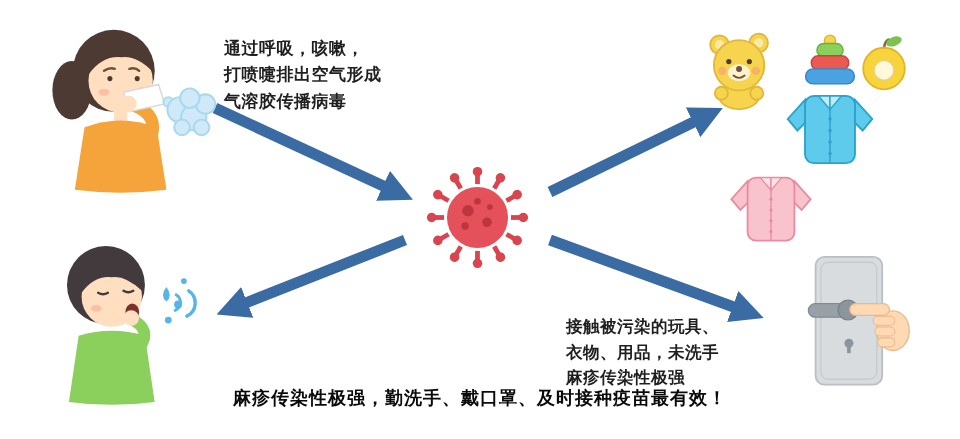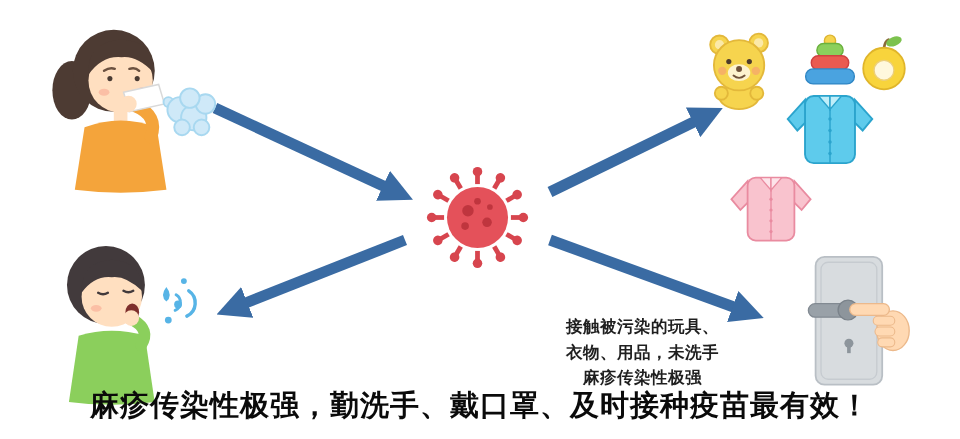--- a/index.html
+++ b/index.html
@@ -8,21 +8,21 @@
     font-family:"Liberation Sans",sans-serif;
   }
   .abs{position:absolute;}
   .note{
     font-size:17px;line-height:1.55;font-weight:600;color:#1f1f1f;
     letter-spacing:0.5px;white-space:nowrap;
   }
   .note span{display:block;}
   .footer{
     position:absolute;left:0;right:0;top:386px;text-align:center;
-    font-size:29px;font-weight:700;color:#0a0a0a;letter-spacing:1px;
+    font-size:18px;font-weight:700;color:#0a0a0a;letter-spacing:1px;
   }
   svg{display:block;}
   .arrow-layer{position:absolute;left:0;top:0;width:960px;height:439px;pointer-events:none;}
 </style>
 </head>
 <body>
 
 <div class="canvas">
 
   <svg class="arrow-layer" viewBox="0 0 960 439">
@@ -57,20 +57,25 @@
       <circle cx="144" cy="92" r="5"></circle>
       <circle cx="156" cy="100" r="13"></circle>
       <circle cx="170" cy="108" r="13"></circle>
       <circle cx="182" cy="94" r="10"></circle>
       <circle cx="166" cy="88" r="10"></circle>
       <circle cx="158" cy="118" r="8"></circle>
       <circle cx="178" cy="118" r="8"></circle>
     </g>
   </svg>
 
+  <div class="abs note" style="left:224px;top:36px;">
+    <span>通过呼吸，咳嗽，</span>
+    <span>打喷嚏排出空气形成</span>
+    <span>气溶胶传播病毒</span>
+  </div>
 
   <svg class="abs" style="left:425px;top:165px;" width="105" height="105" viewBox="0 0 110 110">
     <g stroke="#d7454e" fill="#d7454e">
       <g transform="rotate(0 55 55)">
           <line x1="55" y1="20" x2="55" y2="9" stroke-width="5"></line>
           <circle cx="55" cy="7" r="5" stroke="none"></circle>
         </g>
       <g transform="rotate(30 55 55)">
           <line x1="55" y1="20" x2="55" y2="9" stroke-width="5"></line>
           <circle cx="55" cy="7" r="5" stroke="none"></circle>
@@ -209,21 +214,21 @@
     <g>
       <path d="M142,52 q7,9 0,15 q-7,-6 0,-15" fill="#57b4e6"></path>
       <circle cx="154" cy="70" r="4" fill="#57b4e6"></circle>
       <circle cx="144" cy="86" r="3.5" fill="#57b4e6"></circle>
       <circle cx="160" cy="46" r="3" fill="#57b4e6"></circle>
       <path d="M165,56 a15,15 0 0 1 -2,26" stroke="#57b4e6" stroke-width="3.5" fill="none" stroke-linecap="round"></path>
       <path d="M152,60 a9,9 0 0 1 -1,16" stroke="#57b4e6" stroke-width="3" fill="none" stroke-linecap="round"></path>
     </g>
   </svg>
 
-  <div class="abs note" style="left:566px;top:314px;font-size:16.5px;text-align:center;">
+  <div class="abs note" style="left:566px;top:314px;font-size:16.5px;">
     <span>接触被污染的玩具、</span>
     <span>衣物、用品，未洗手</span>
     <span>麻疹传染性极强</span>
   </div>
 
   <svg class="abs" style="left:803px;top:250px;" width="108" height="146" viewBox="0 0 120 155">
     <rect x="14" y="4" width="74" height="142" rx="10" fill="#d8dcdf" stroke="#b9bfc5" stroke-width="2"></rect>
     <rect x="20" y="10" width="62" height="130" rx="8" fill="none" stroke="#c6cbd0" stroke-width="1.5"></rect>
     <rect x="6" y="56" width="46" height="15" rx="7.5" fill="#99a1a8" stroke="#828a92" stroke-width="1.5"></rect>
     <circle cx="50" cy="63" r="11" fill="#8d959c" stroke="#7a828a" stroke-width="1.5"></circle>

